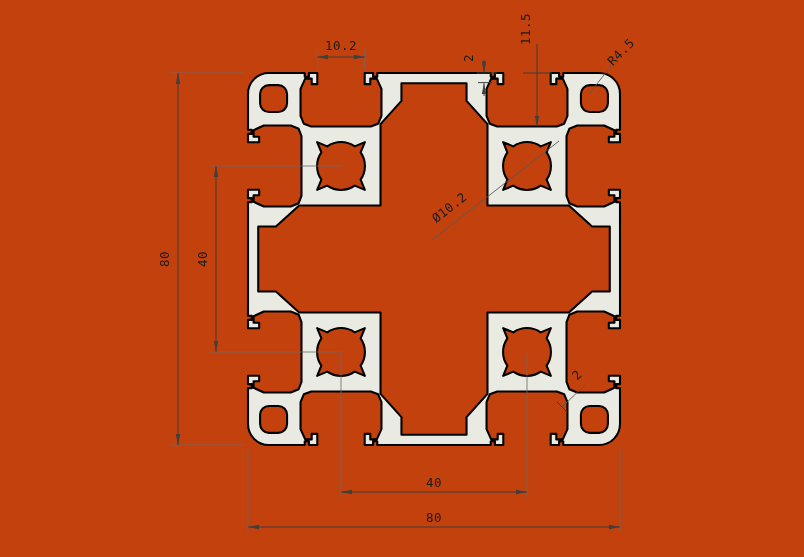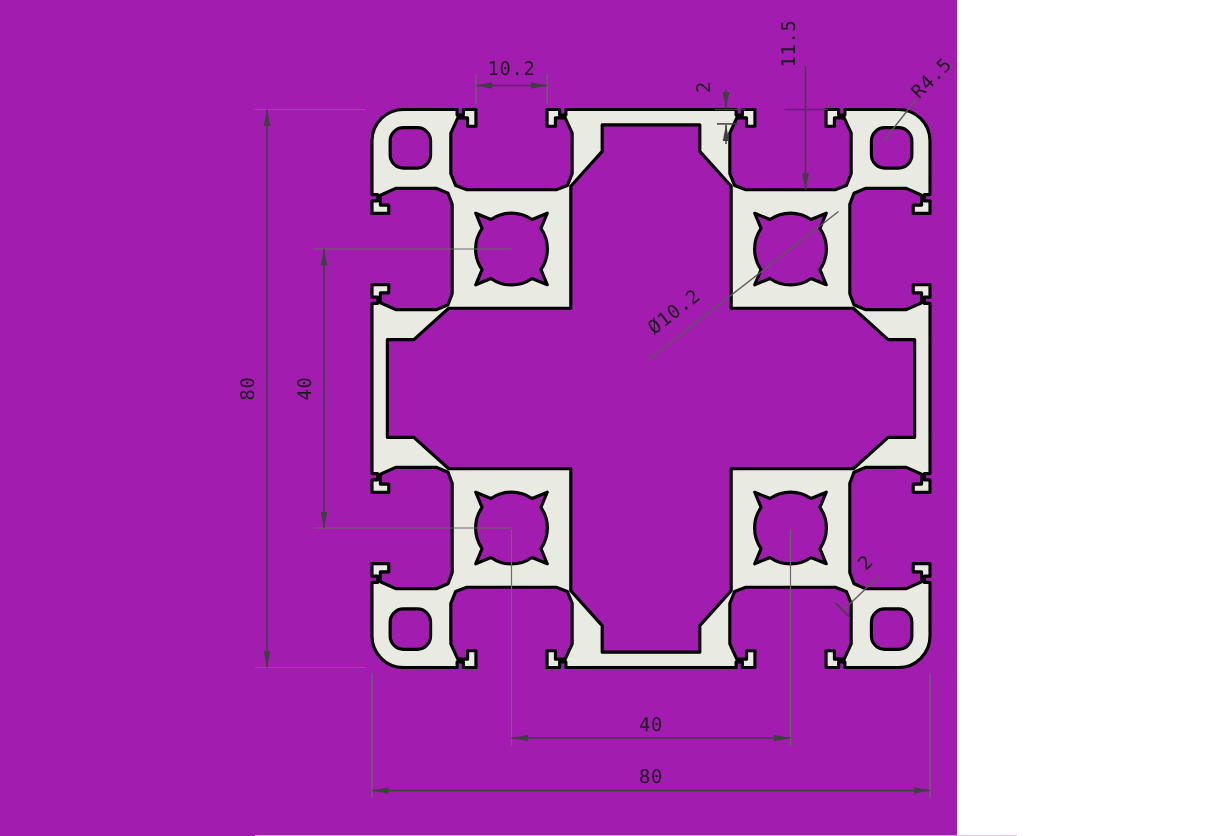--- a/index.html
+++ b/index.html
@@ -1,16 +1,16 @@
 <!DOCTYPE html>
 <html><head>
 <meta charset="utf-8">
 <style>
   html,body{margin:0;padding:0;background:#ffffff;}
-  .stage{position:relative;width:638px;height:557px;background:#a21caf;overflow:hidden;
+  .stage{position:relative;width:804px;height:557px;background:#c2410c;overflow:hidden;
          font-family:"DejaVu Sans Mono","Liberation Mono",monospace;}
   svg{position:absolute;left:0;top:0;}
   .ext{stroke:#6a6a6a;stroke-width:0.8;fill:none;}
   .dl{stroke:#3f3f3f;stroke-width:1;fill:none;}
   .ldr{stroke:#5a5a5a;stroke-width:0.9;fill:none;}
   .tick{stroke:#3f3f3f;stroke-width:1;fill:none;}
   .dim-t{font-size:12.5px;fill:#1c1c1c;letter-spacing:0.5px;}
 </style>
 </head>
 <body style="background: rgb(255, 255, 255);">

